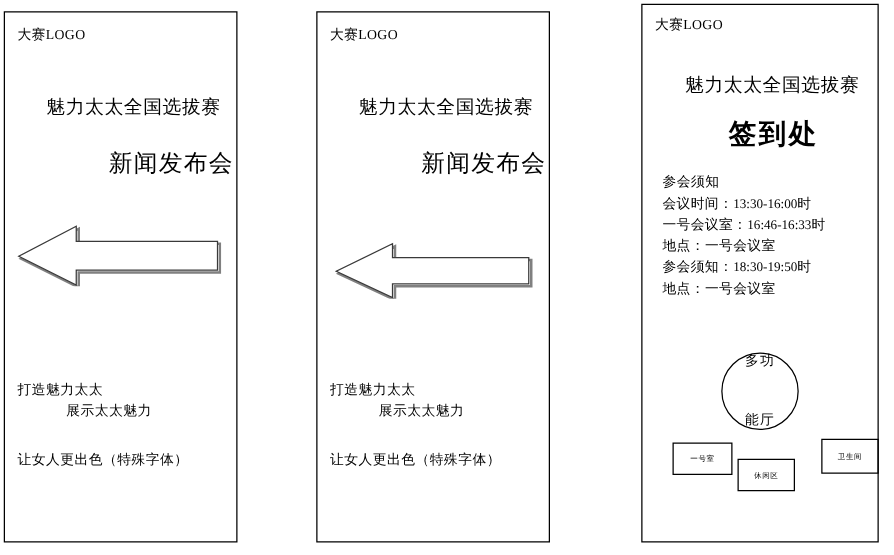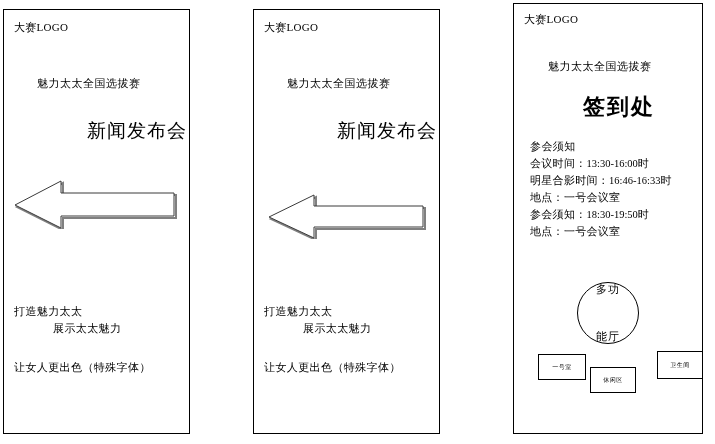--- a/index.html
+++ b/index.html
@@ -39,21 +39,21 @@
   .logo-text {
     position: absolute;
     left: 10px;
     font-size: 11px;
     font-family: "Liberation Serif", "DejaVu Serif", serif;
     letter-spacing: 0.3px;
     white-space: nowrap;
   }
   .event-title {
     position: absolute;
-    font-size: 11px;
+    font-size: 15px;
     white-space: nowrap;
     letter-spacing: 0.5px;
   }
   .headline {
     position: absolute;
     font-size: 19px;
     white-space: nowrap;
     letter-spacing: 1px;
     margin-left: 44px;
   }
@@ -190,21 +190,21 @@
 
     <div class="headline-bold" style="left:51px; top:88px;margin-left:18px;">签到处</div>
 
     <div class="notice">
       <div class="notice-heading">参会须知</div>
 
       <div class="notice-line">
         <span class="lbl">会议时间：</span><span class="val">13:30-16:00</span><span class="lbl">时</span>
       </div>
       <div class="notice-line">
-        <span class="lbl">明星合影时间：</span><span class="val">16:46-16:33</span><span class="lbl">时</span>
+        <span class="lbl">一号会议室：</span><span class="val">16:46-16:33</span><span class="lbl">时</span>
       </div>
       <div class="notice-line">
         <span class="lbl">地点：</span><span class="val"></span><span class="lbl">一号会议室</span>
       </div>
       <div class="notice-line">
         <span class="lbl">参会须知：</span><span class="val">18:30-19:50</span><span class="lbl">时</span>
       </div>
       <div class="notice-line">
         <span class="lbl">地点：</span><span class="val"></span><span class="lbl">一号会议室</span>
       </div>

